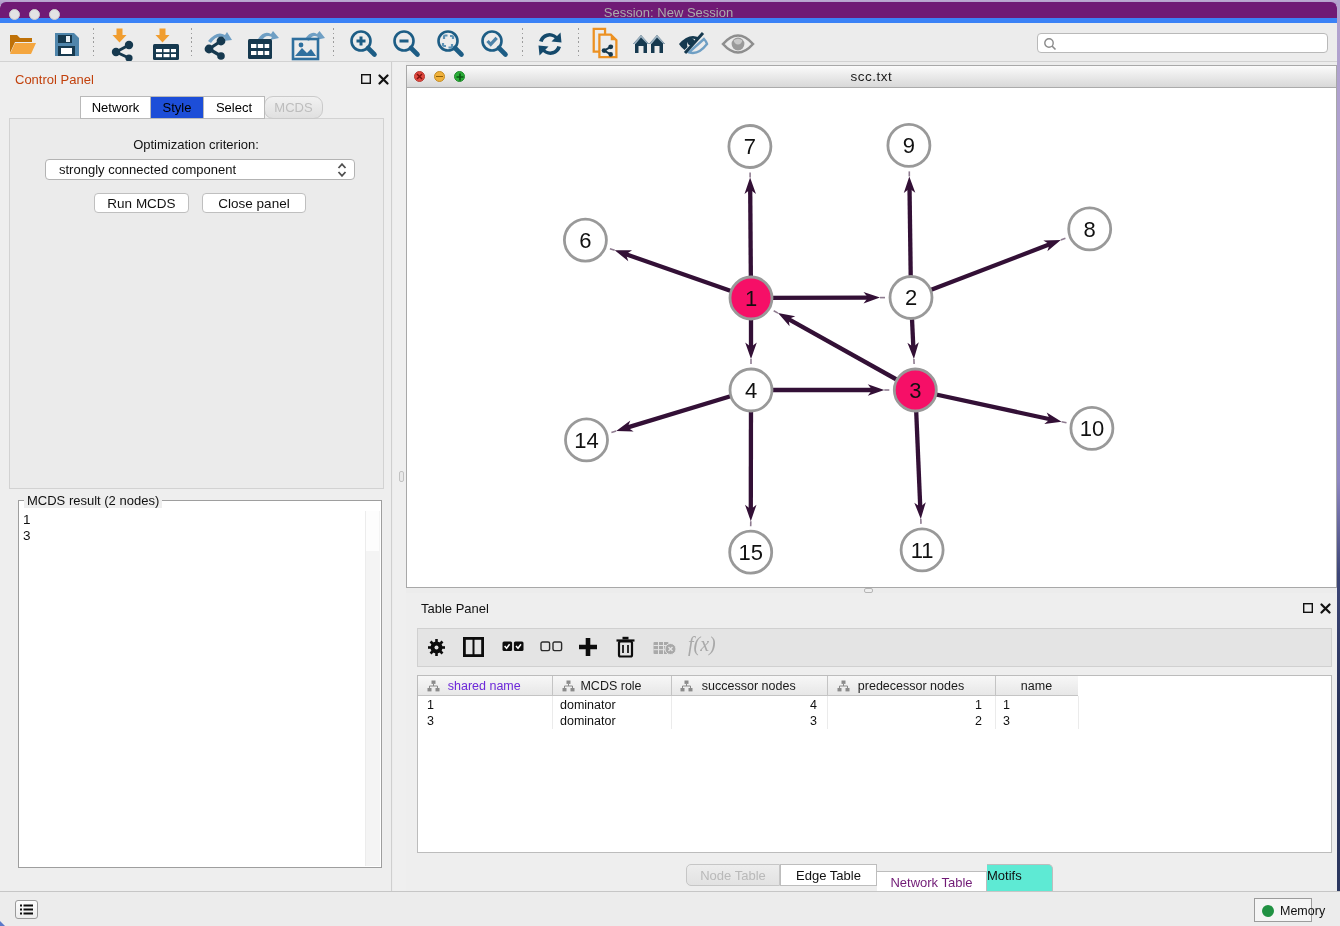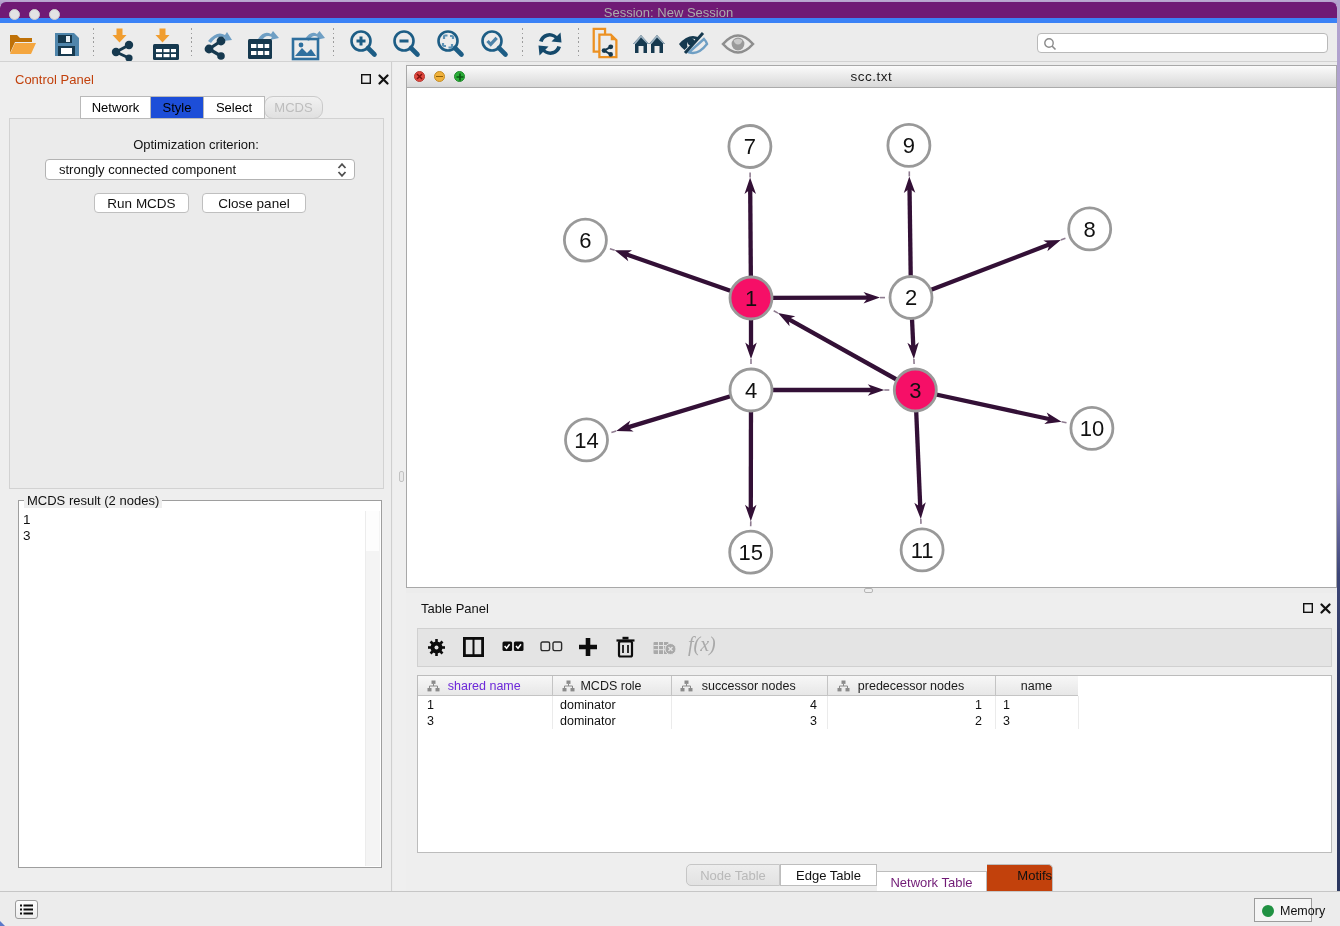--- a/index.html
+++ b/index.html
@@ -377,21 +377,21 @@
   <div class="abs" style="left:597px;top:105px;font-size:12.5px;color:#111">1</div>
   <div class="abs" style="left:21px;top:121px;width:120px;font-size:12.5px;color:#111">3</div>
   <div class="abs" style="left:154px;top:121px;font-size:12.5px;color:#111">dominator</div>
   <div class="abs" style="left:264px;top:121px;width:147px;text-align:right;font-size:12.5px;color:#111">3</div>
   <div class="abs" style="left:421px;top:121px;width:155px;text-align:right;font-size:12.5px;color:#111">2</div>
   <div class="abs" style="left:597px;top:121px;font-size:12.5px;color:#111">3</div>
 
   <div class="abs" style="left:280px;top:271px;width:94px;height:22px;background:linear-gradient(#ededed,#e2e2e2);border:1px solid #c6c6c6;border-radius:5px 0 0 5px;color:#b9b9b9;font-size:13px;text-align:center;line-height:21px">Node Table</div>
   <div class="abs" style="left:374px;top:271px;width:97px;height:22px;background:#fff;border:1px solid #bdbdbd;font-size:13px;text-align:center;line-height:21px;color:#111">Edge Table</div>
   <div class="abs" style="left:471px;top:278px;width:110px;height:22px;background:#fff;border:1px solid #bdbdbd;border-left:none;font-size:13px;text-align:center;line-height:21px;color:#701a75">Network Table</div>
-  <div class="abs" style="left:581px;top:271px;width:66px;height:34px;background:#c2410c;border:1px solid #bdbdbd;border-left:none;border-radius:0 5px 5px 0;font-size:13px;text-align:right;line-height:21px;color:#111">Motifs</div>
+  <div class="abs" style="left:581px;top:271px;width:66px;height:34px;background:#5eead4;border:1px solid #bdbdbd;border-left:none;border-radius:0 5px 5px 0;font-size:13px;text-align:left;line-height:21px;color:#111">Motifs</div>
 </div>
 
 <div class="abs" style="left:0;top:891px;width:1340px;height:35px;background:#ececec;border-top:1px solid #c6c6c6">
   <div class="abs" style="left:15px;top:8px;width:23px;height:19px;background:linear-gradient(#fdfdfd,#ededed);border:1px solid #9a9a9a;border-radius:3px">
     <svg width="13" height="11" style="position:absolute;left:4px;top:3px" viewBox="0 0 13 11">
       <g fill="#0d0d0d">
           <rect x="0" y="0.5" width="2" height="2"></rect>
           <rect x="3.5" y="0.5" width="9.5" height="2"></rect>
           <rect x="0" y="4.5" width="2" height="2"></rect>
           <rect x="3.5" y="4.5" width="9.5" height="2"></rect>

